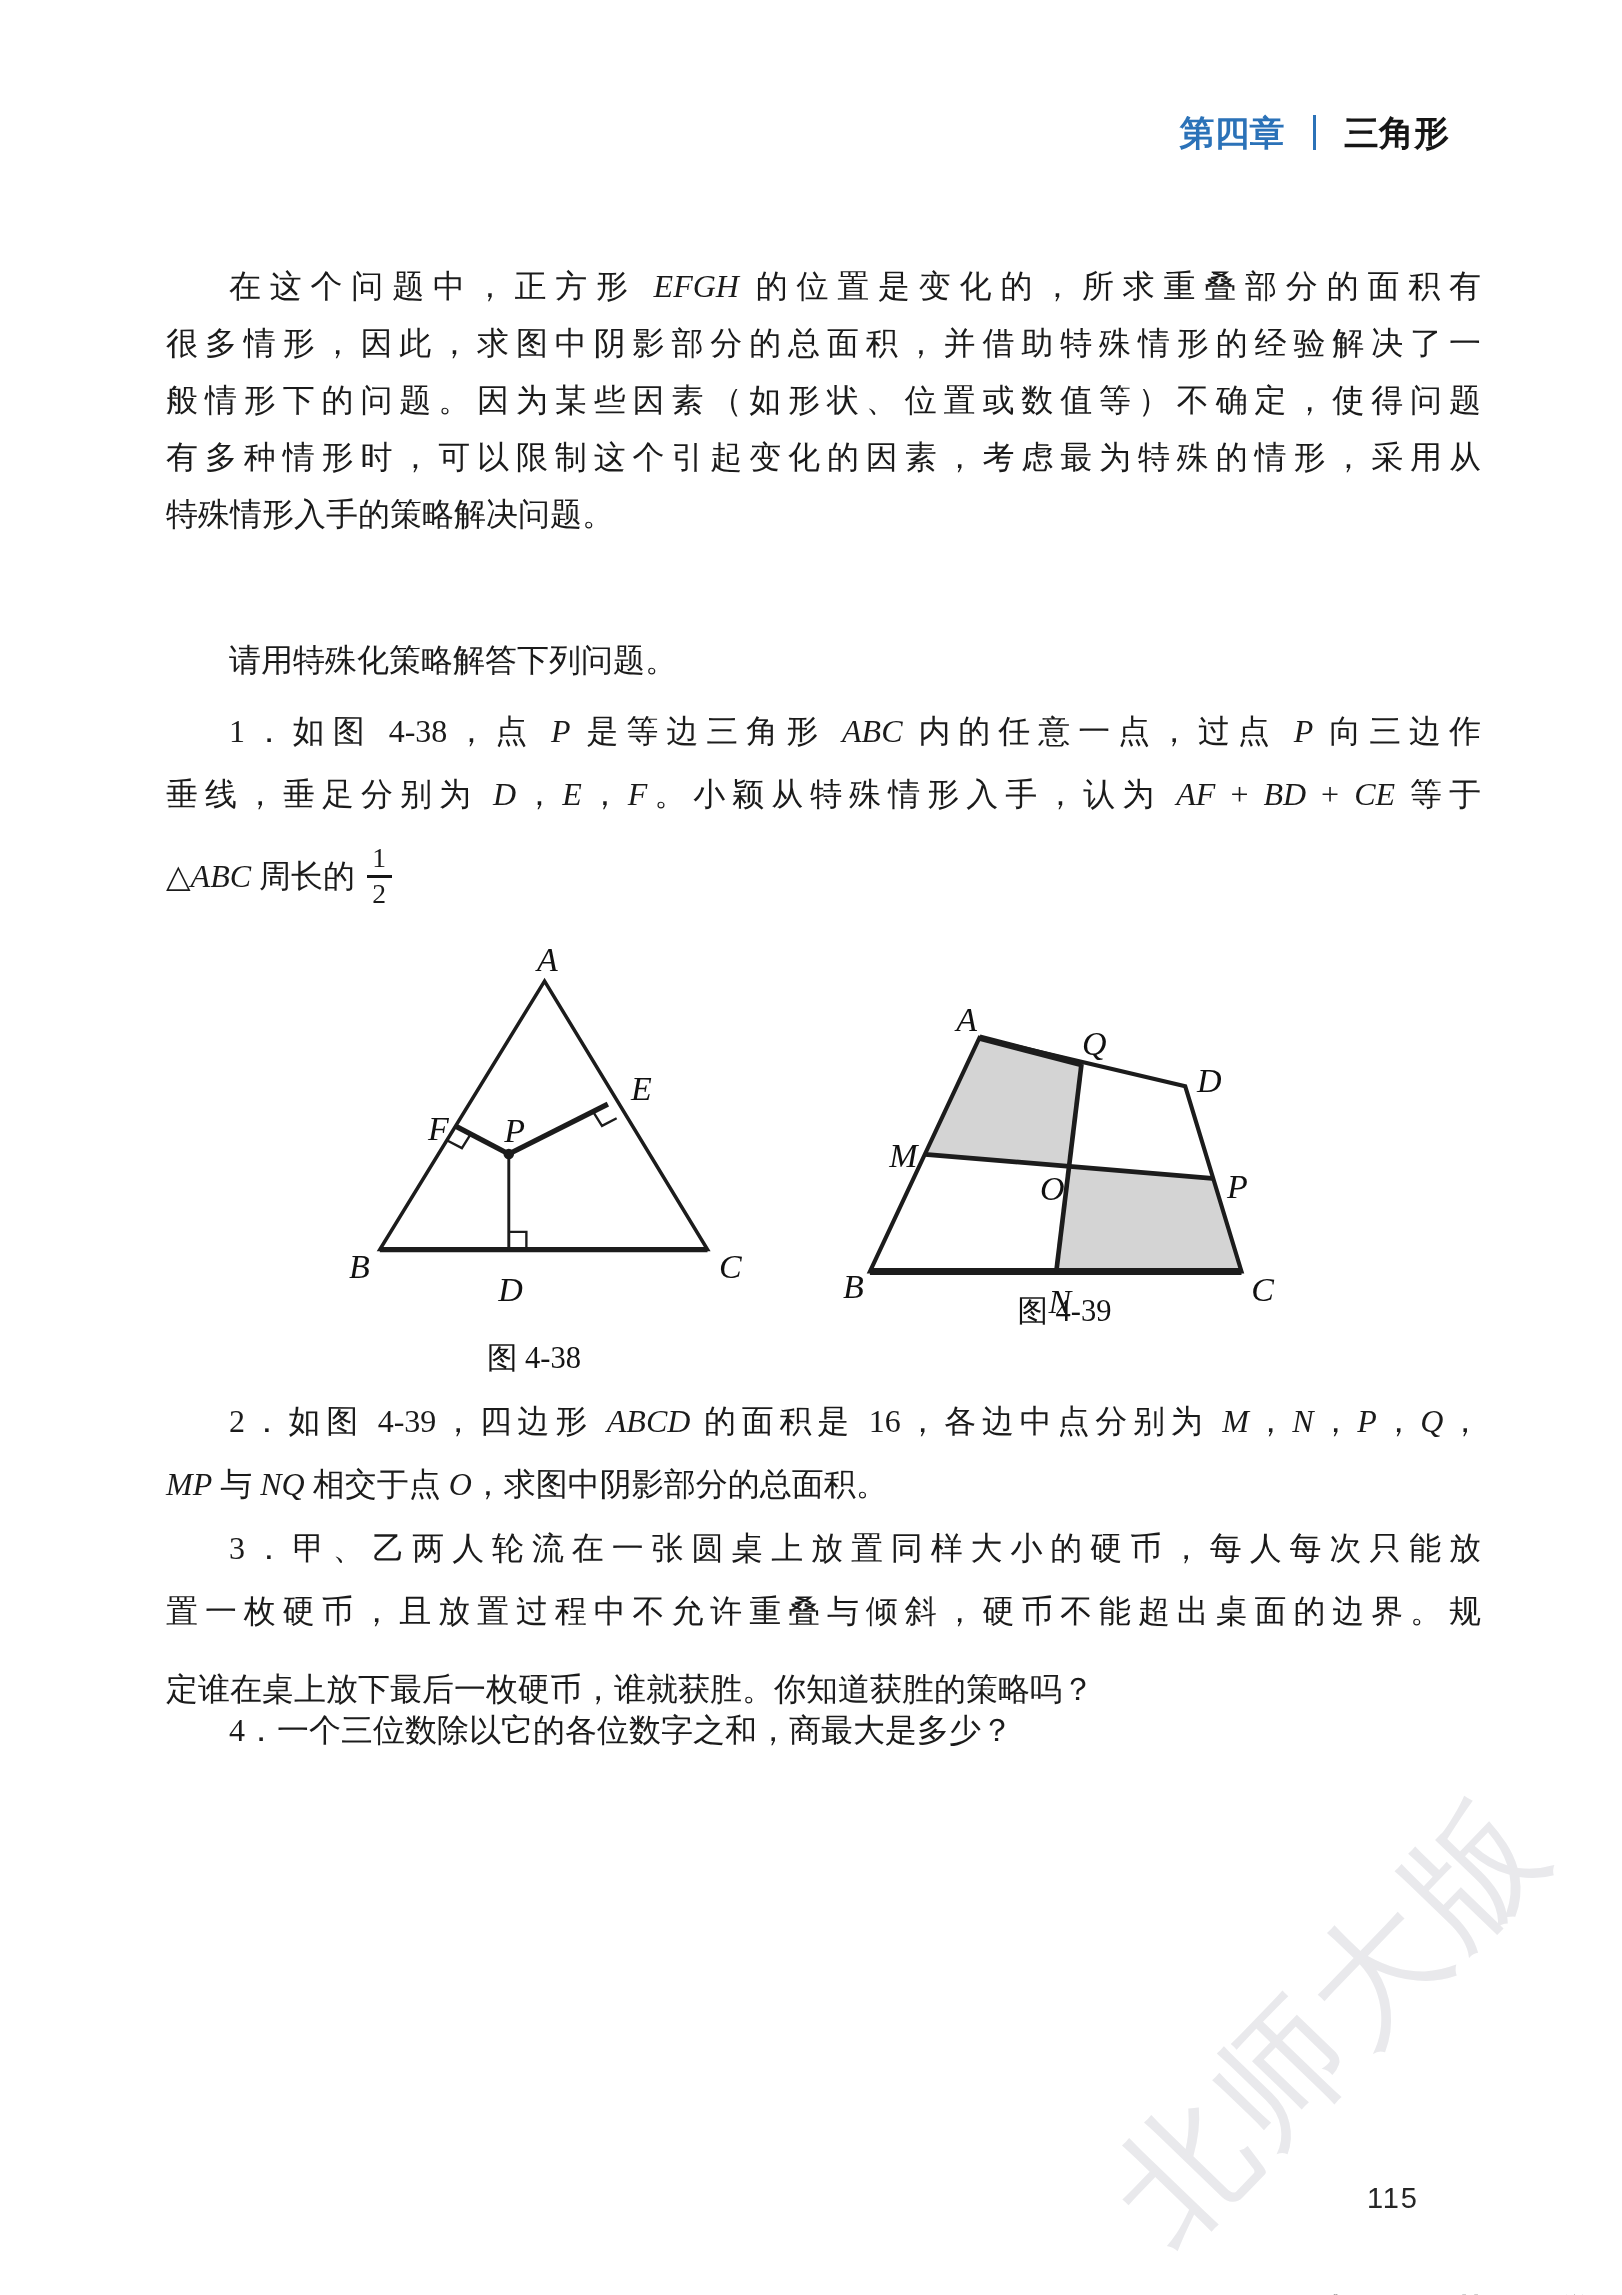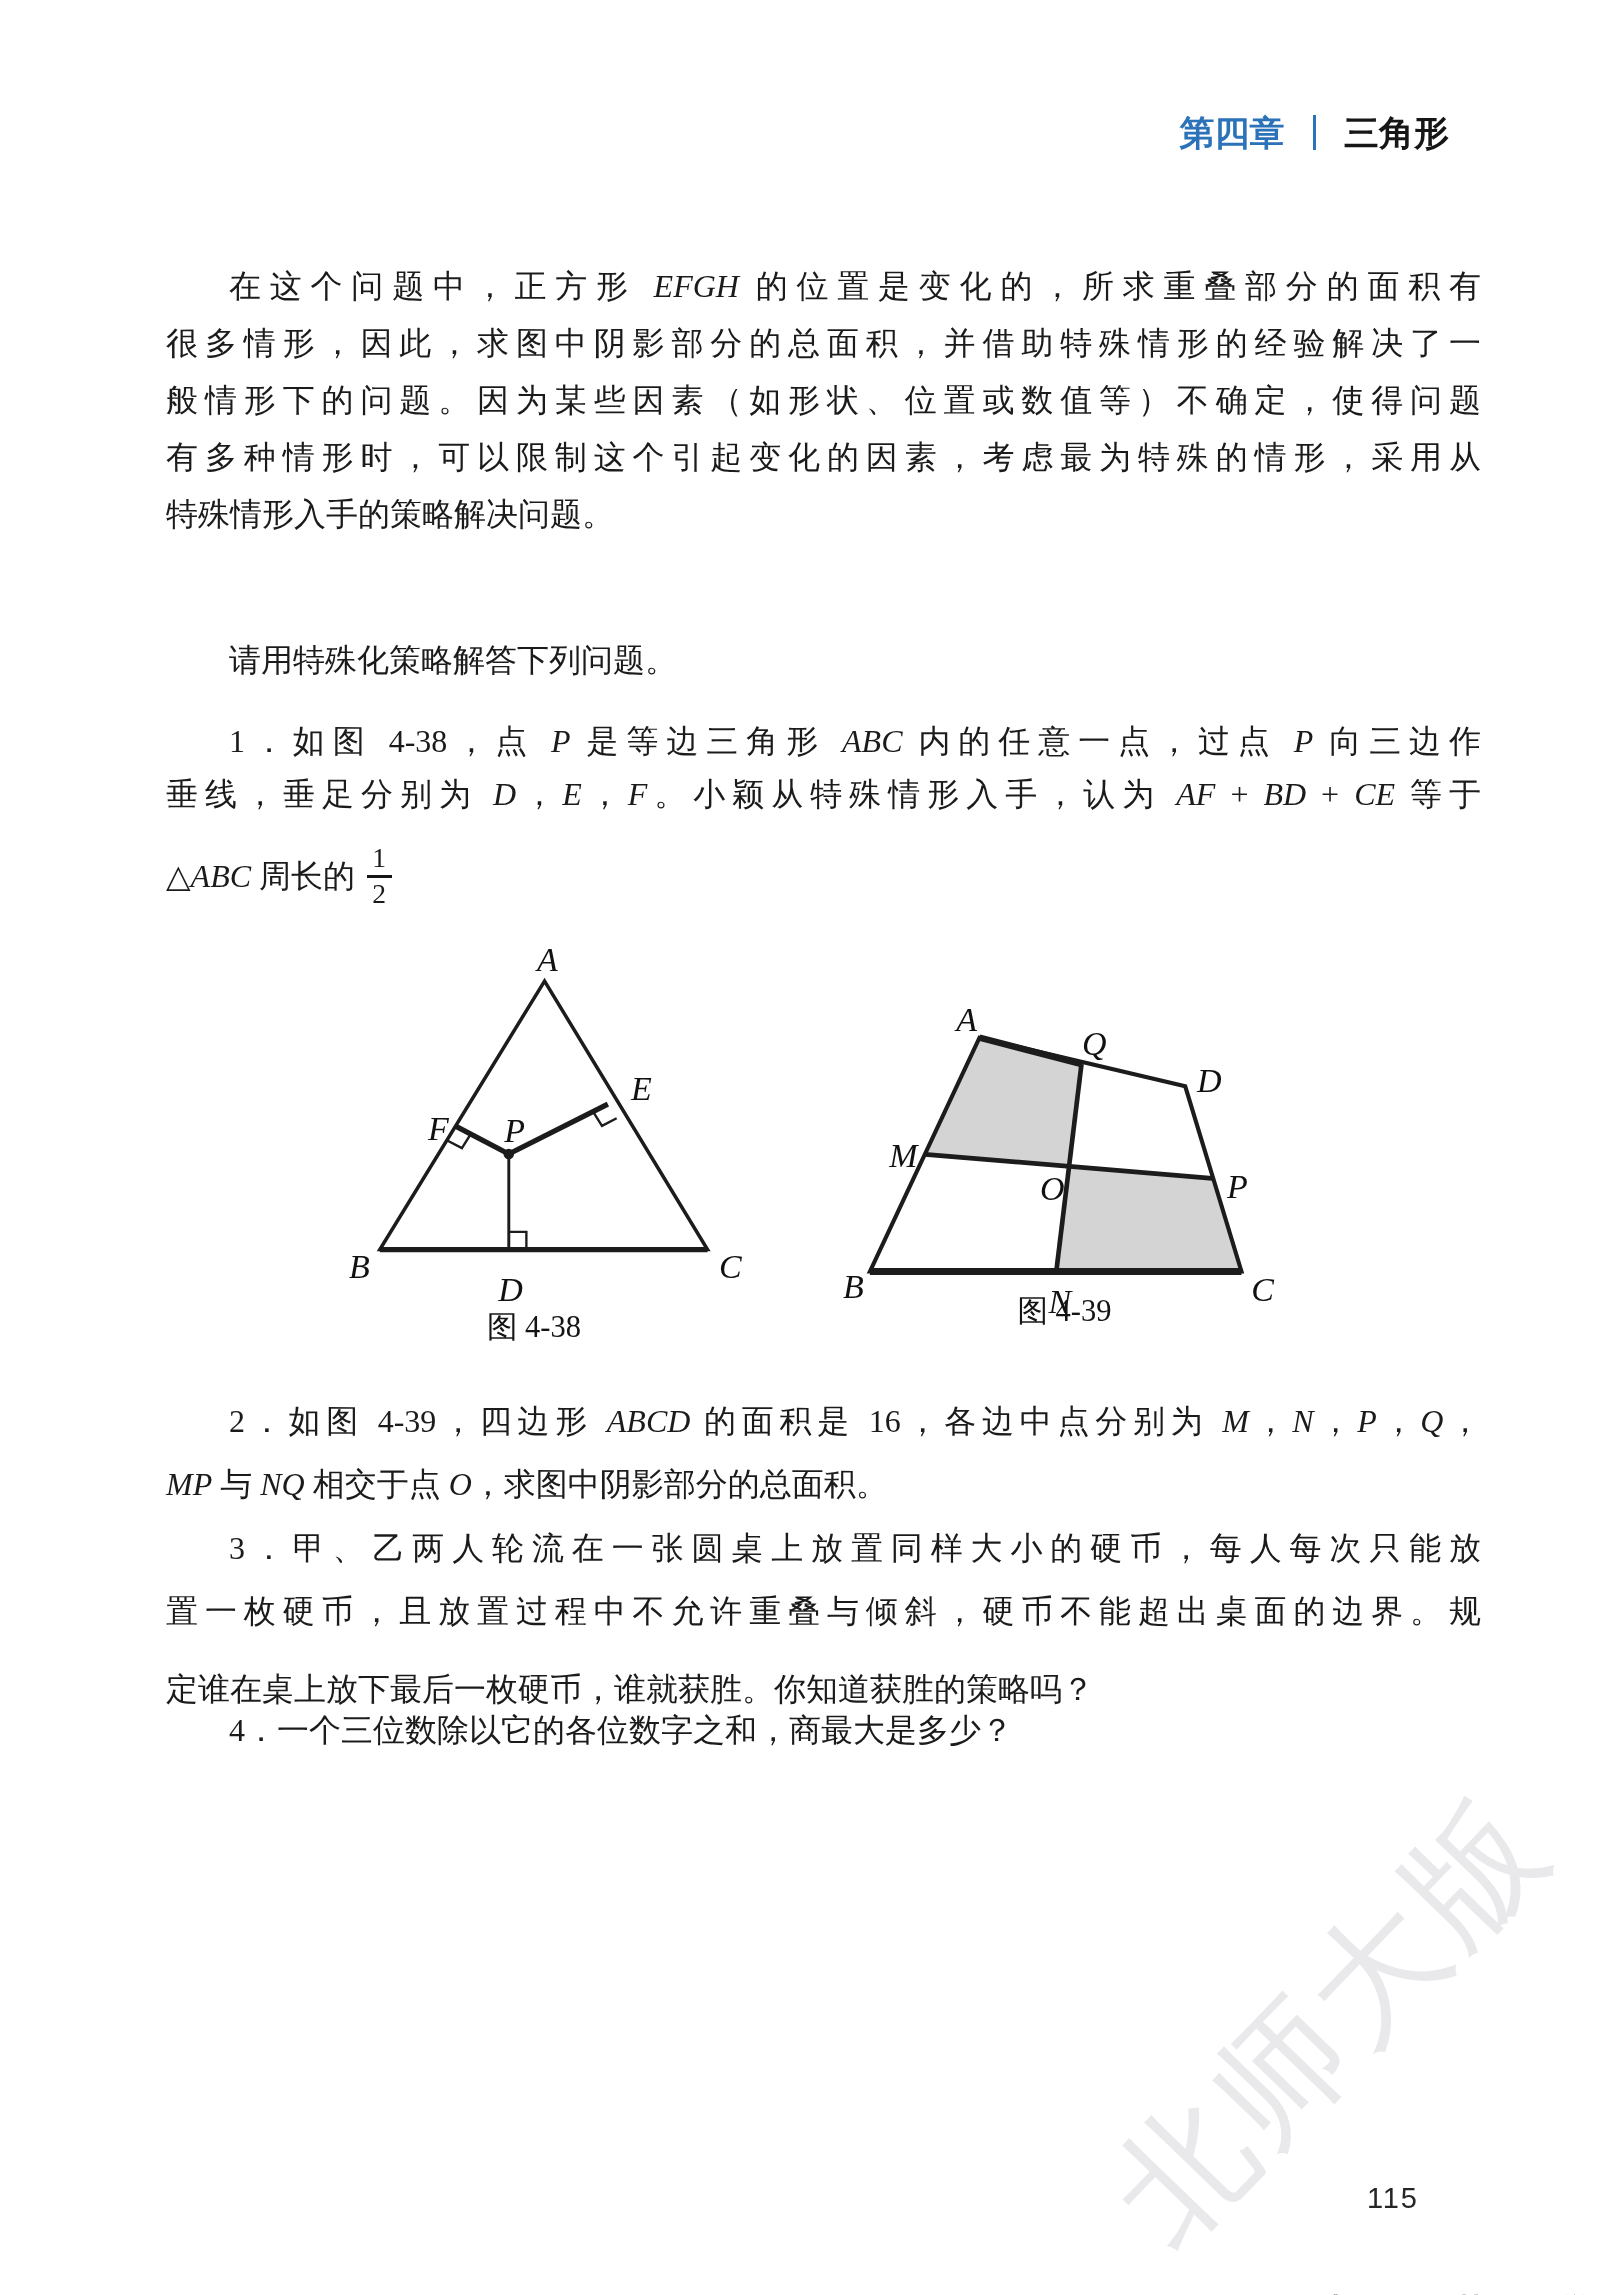--- a/index.html
+++ b/index.html
@@ -63,21 +63,21 @@
   .figsvg { position:absolute; z-index:2; }
   .figsvg text {
     font-family:"Liberation Serif","DejaVu Serif",serif;
     font-style:italic; font-size:58px; fill:#111;
   }
   .fig-caption {
     position:absolute; z-index:2; text-align:center;
     font-size:30.5px; line-height:34px; color:#141414;
     font-family:"Liberation Serif","DejaVu Serif",serif;
   }
-  .cap38 { left:317px; top:1310px; width:434px; }
+  .cap38 { left:317px; top:1341px; width:434px; }
   .cap39 { left:833px; top:1294px; width:463px; }
   
   .page-number {
     position:absolute; left:1367px; top:2182px; width:117px; text-align:left; z-index:2;
     font-family:"Liberation Sans","DejaVu Sans",sans-serif;
     font-size:29px; letter-spacing:1.8px; color:#262626;
   }
 </style>
 </head>
 <body>
@@ -98,21 +98,21 @@
       <div class="tline rich just" style="top: 114px;">般情形下的问题。因为某些因素（如形状、位置或数值等）不确定，使得问题</div>
       <div class="tline rich just" style="top: 171px;">有多种情形时，可以限制这个引起变化的因素，考虑最为特殊的情形，采用从</div>
       <div class="tline rich" style="top: 228px;">特殊情形入手的策略解决问题。</div>
     </div>
 
   <div class="para" style="top:641px;">
       <div class="tline rich indent" style="top: 0px;">请用特殊化策略解答下列问题。</div>
     </div>
 
   <div class="para" style="top:712px;">
-      <div class="tline rich indent just" style="top: 0px; margin-top: 10px;">1．如图 4-38，点 <i>P</i> 是等边三角形 <i>ABC</i> 内的任意一点，过点 <i>P</i> 向三边作</div>
+      <div class="tline rich indent just" style="top: 0px;">1．如图 4-38，点 <i>P</i> 是等边三角形 <i>ABC</i> 内的任意一点，过点 <i>P</i> 向三边作</div>
       <div class="tline rich just" style="top: 63px;">垂线，垂足分别为 <i>D</i>，<i>E</i>，<i>F</i>。小颖从特殊情形入手，认为 <i>AF</i> + <i>BD</i> + <i>CE</i> 等于</div>
     </div>
 
   <div class="fracline">
     <span class="rich">△<i>ABC</i> 周长的</span>
     <span class="frac">
       <span class="num">1</span>
       <span class="bar"></span>
       <span class="den">2</span>
     </span>

